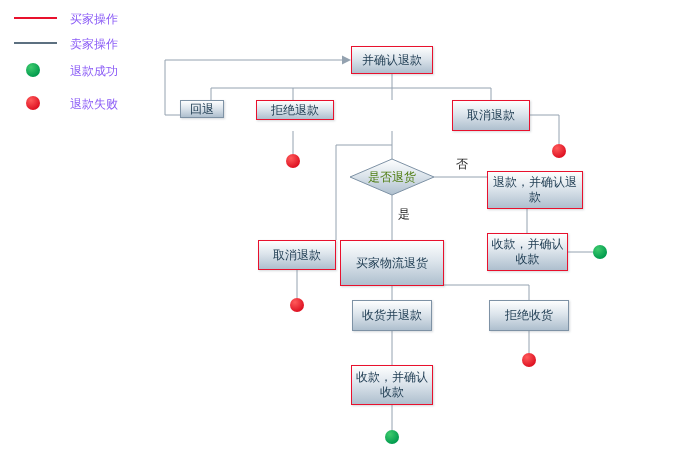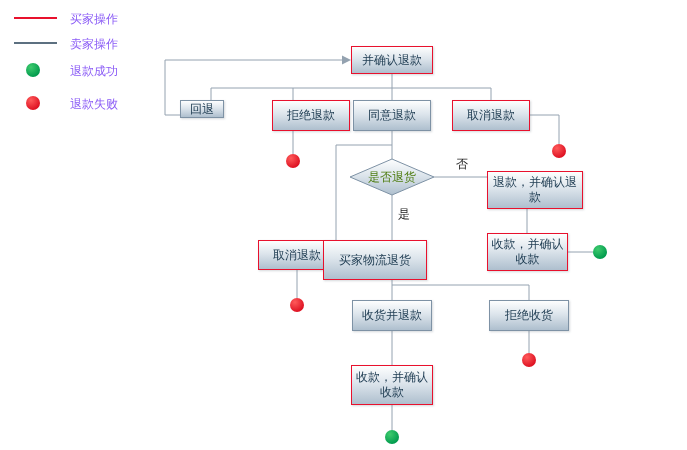--- a/index.html
+++ b/index.html
@@ -89,45 +89,42 @@
     <span class="swatch-dot dot success" style="left:12px;top:1px"></span>
     <span class="lbl">退款成功</span>
   </div>
 
   <div class="node red" style="left:351px;top:46px;width:82px;height:28px">
     <span>并确认退款</span>
   </div>
   <div class="node gray" style="left:180px;top:100px;width:44px;height:18px">
     <span>回退</span>
   </div>
-  <div class="node red" style="left:272px;top:100px;width:78px;height:31px">
+  <div class="node red" style="left:256px;top:100px;width:78px;height:20px">
     <span>拒绝退款</span>
-  </div>
-  <div class="node gray" style="left:353px;top:100px;width:78px;height:31px">
-    <span>同意退款</span>
   </div>
   <div class="node red" style="left:452px;top:100px;width:78px;height:31px">
     <span>取消退款</span>
   </div>
 
   <div class="diamond-label">
     <span>是否退货</span>
   </div>
 
   <div class="node red" style="left:487px;top:171px;width:96px;height:38px">
     <span>退款，并确认退款</span>
   </div>
   <div class="node red" style="left:487px;top:233px;width:81px;height:38px">
     <span>收款，并确认收款</span>
   </div>
 
   <div class="node red" style="left:258px;top:240px;width:78px;height:30px">
     <span>取消退款</span>
   </div>
-  <div class="node red" style="left:323px;top:240px;width:104px;height:40px">
+  <div class="node red" style="left:340px;top:240px;width:104px;height:46px">
     <span>买家物流退货</span>
   </div>
 
   <div class="node gray" style="left:352px;top:300px;width:80px;height:31px">
     <span>收货并退款</span>
   </div>
   <div class="node gray" style="left:489px;top:300px;width:80px;height:31px">
     <span>拒绝收货</span>
   </div>
 

